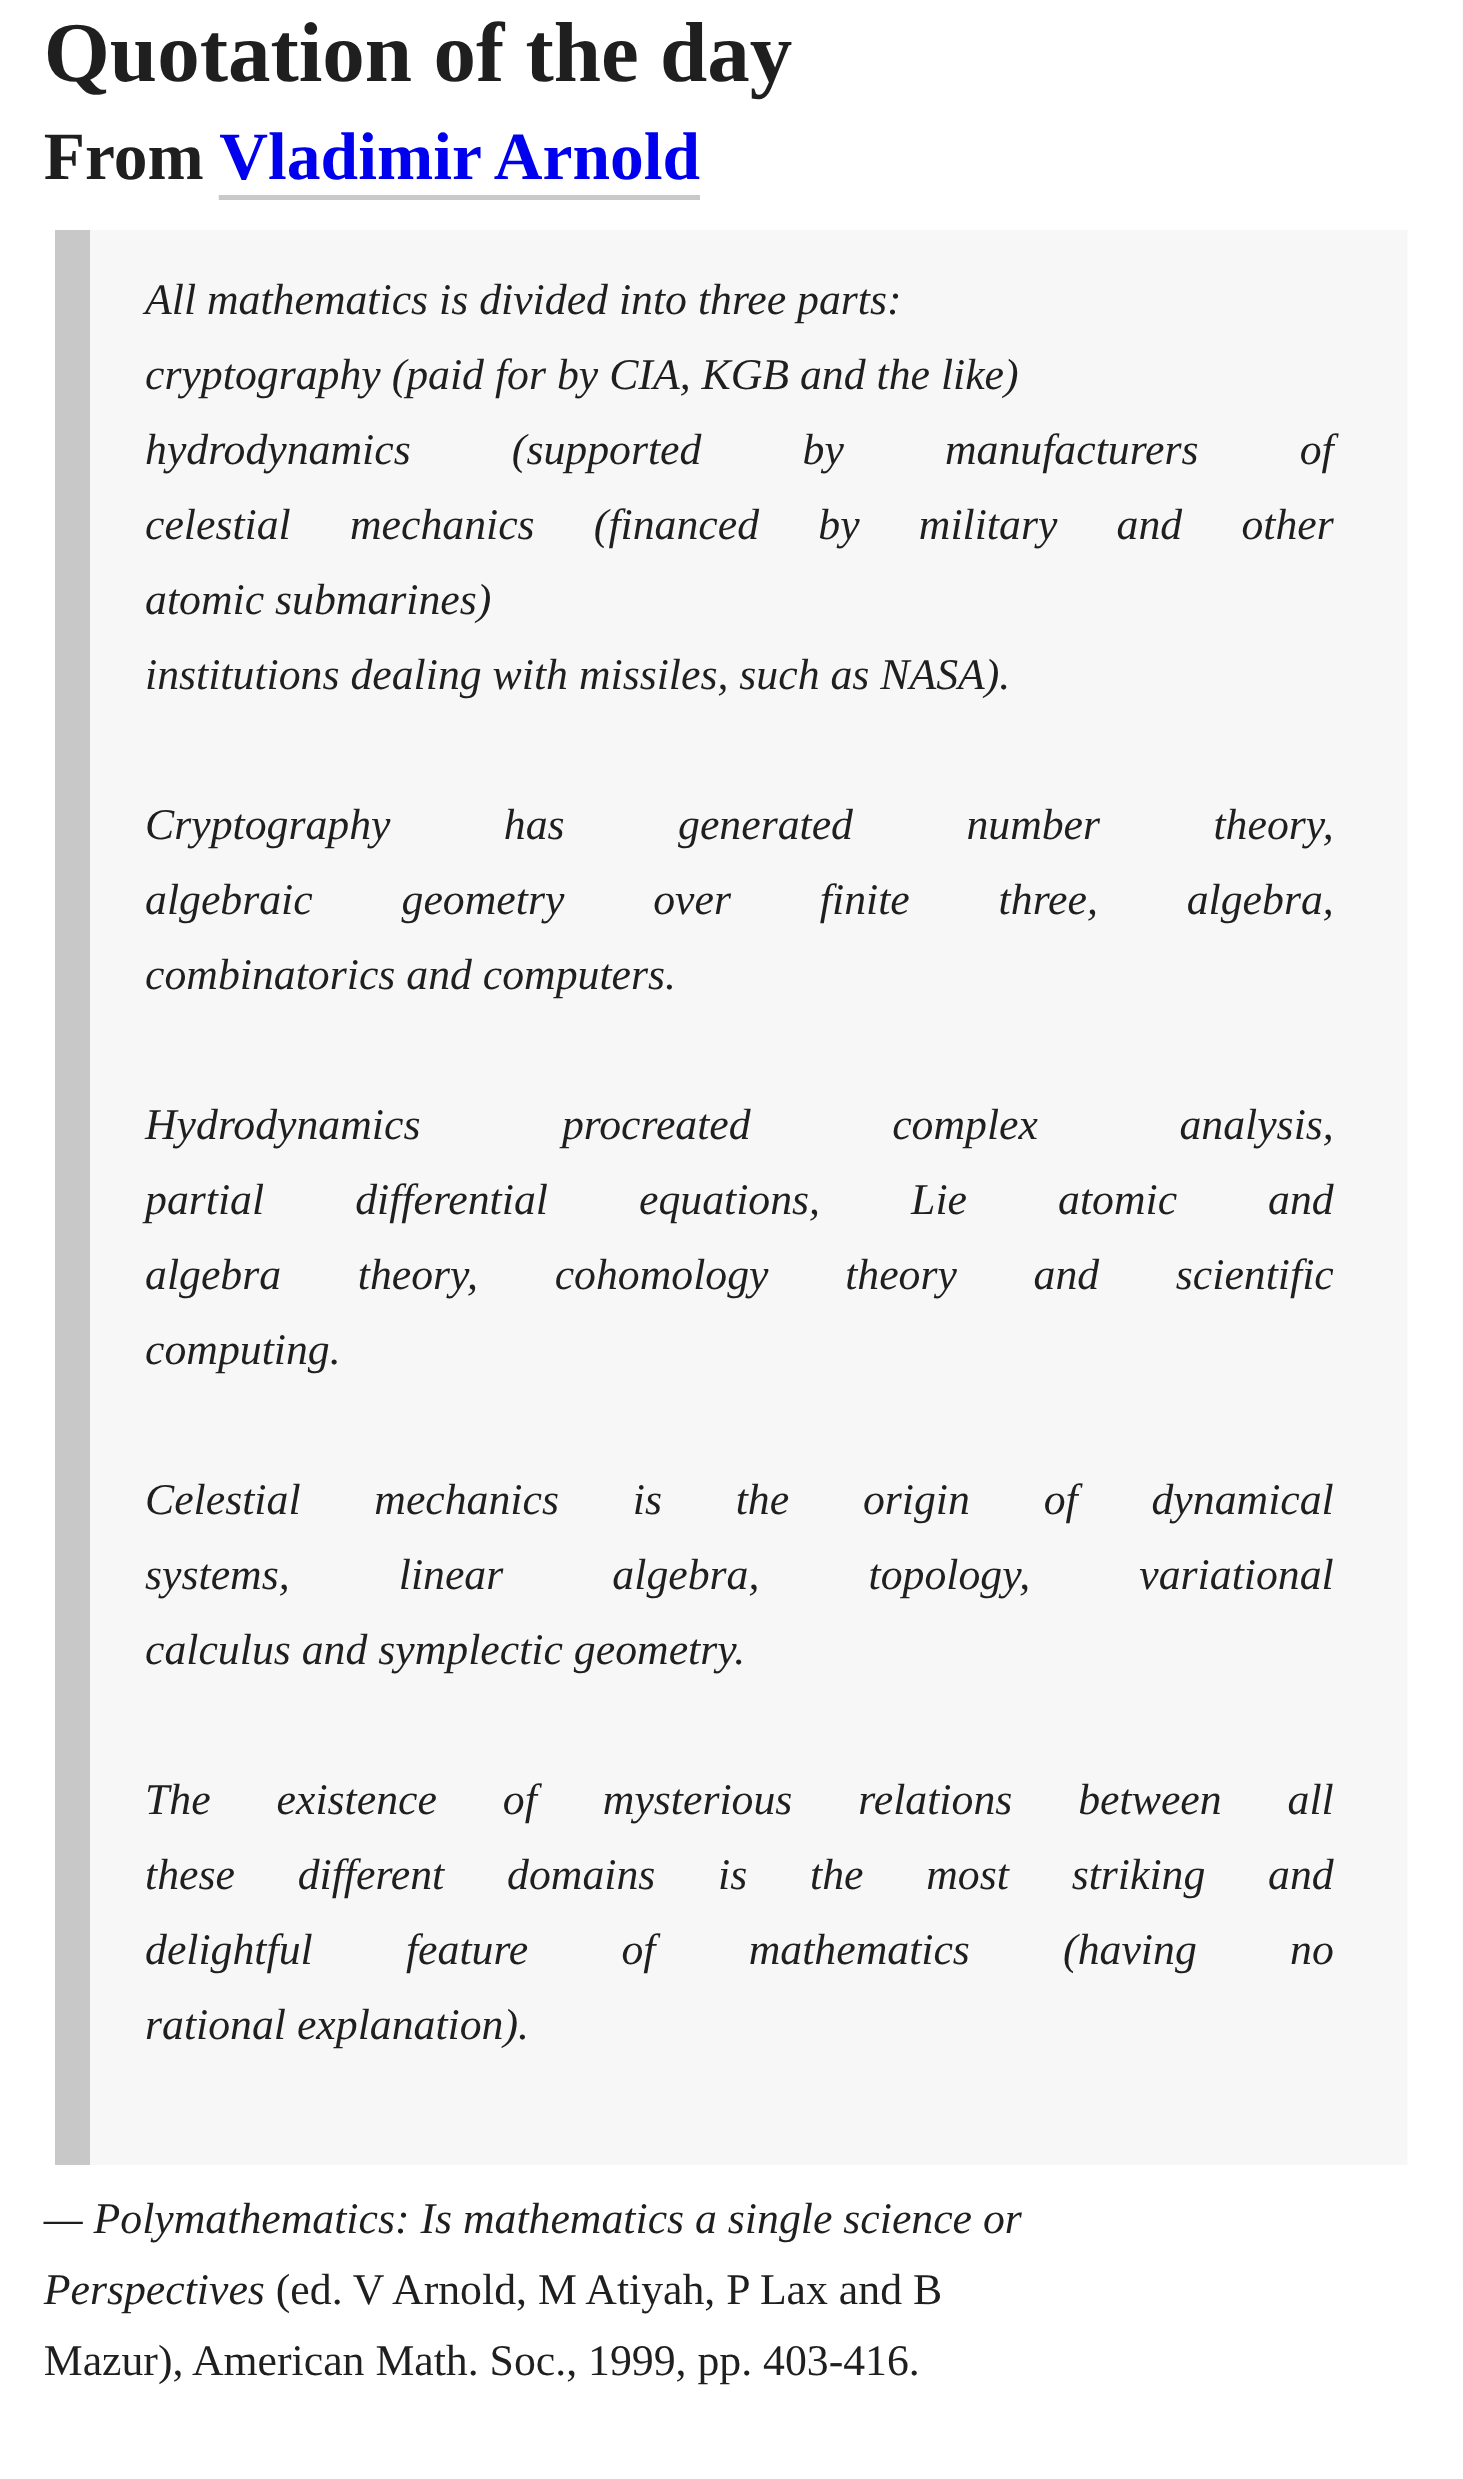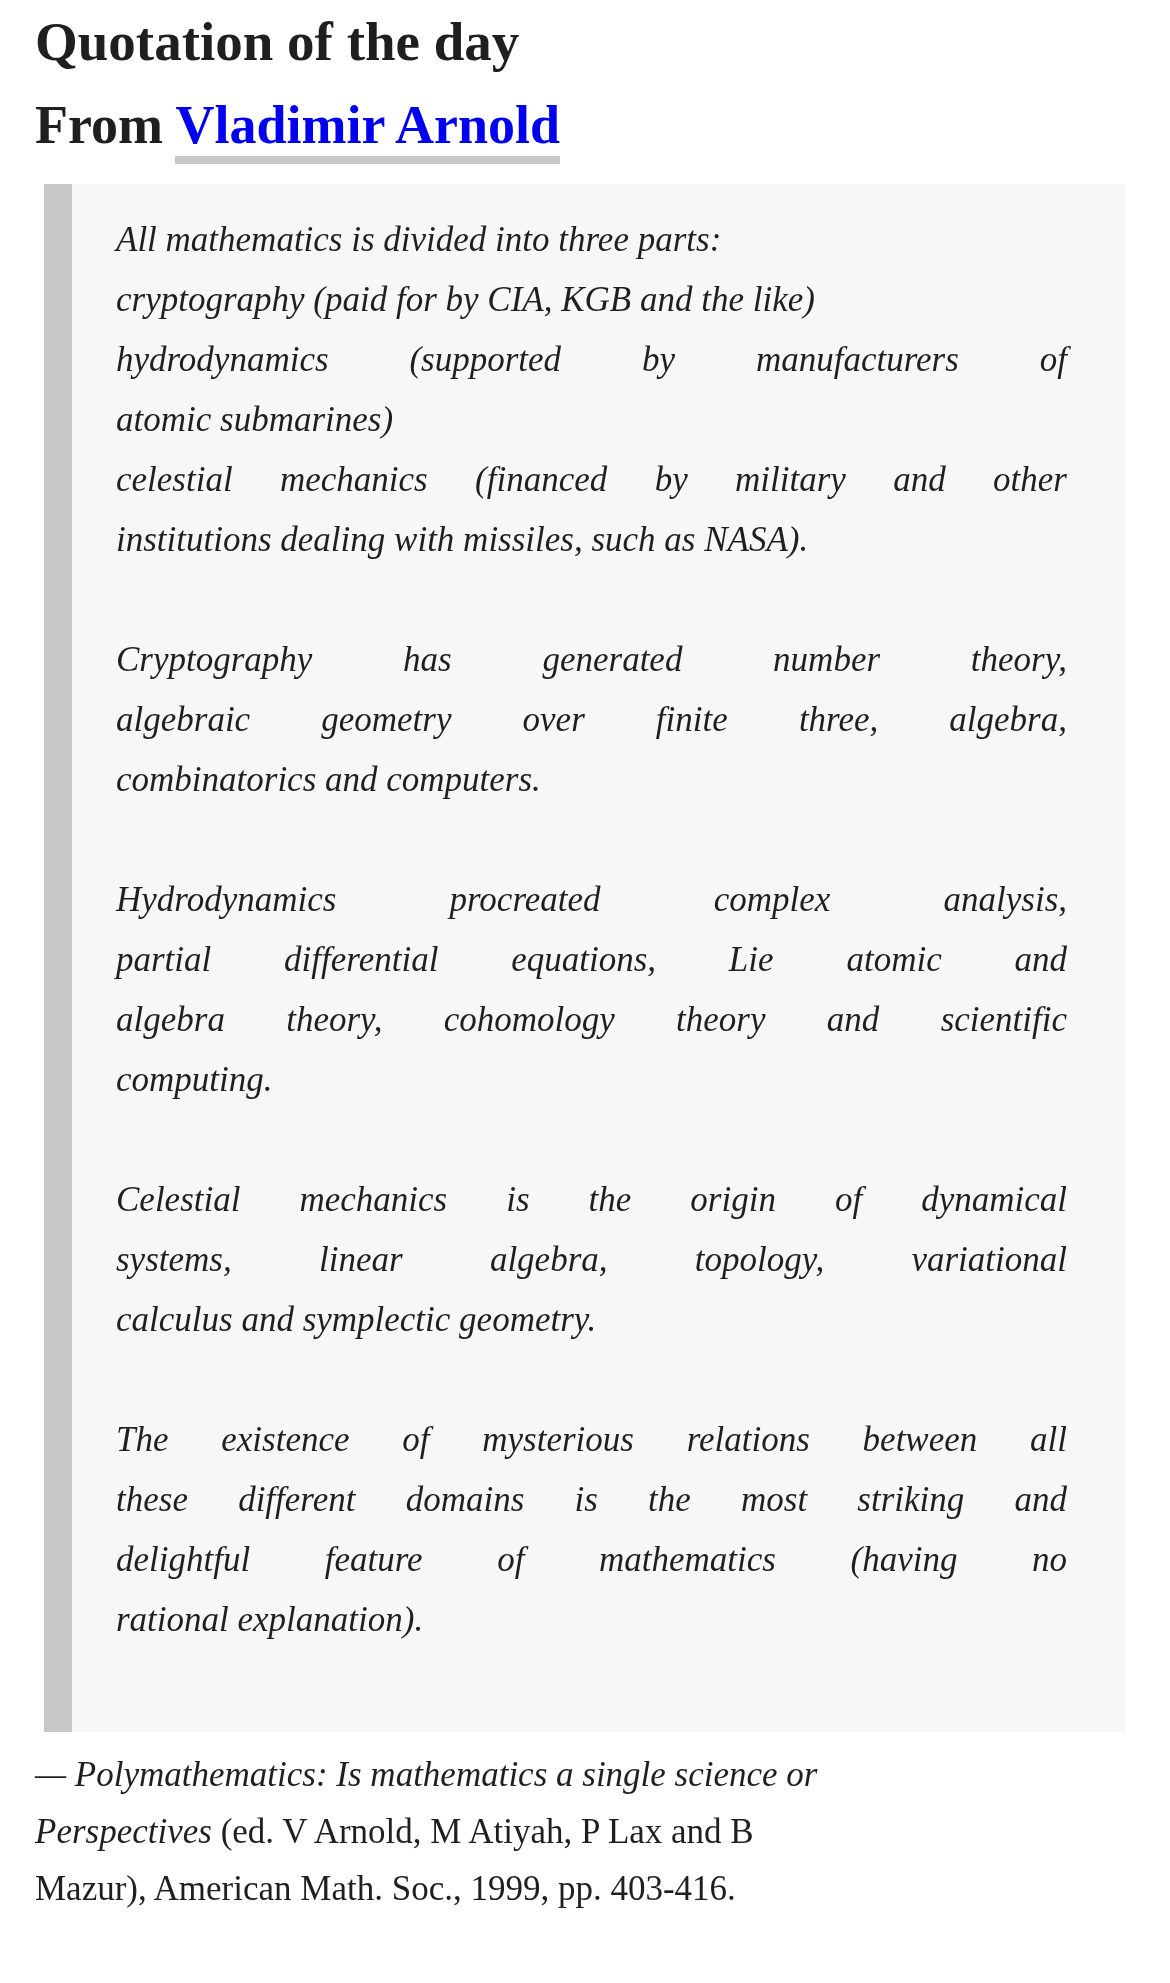--- a/index.html
+++ b/index.html
@@ -3,29 +3,29 @@
 <meta charset="utf-8">
 <style>
   html,body{margin:0;padding:0;background:#ffffff;}
   body{
     width:1170px;height:1983px;overflow:hidden;
     font-family:"Liberation Serif","DejaVu Serif",serif;
     color:#1f1f1f;
   }
   .page-title{
     margin:6px 0 16px 35px;
-    font-size:55px;line-height:72px;font-weight:bold;letter-spacing:0;
+    font-size:68px;line-height:72px;font-weight:bold;letter-spacing:0;
   }
   .byline{
     margin:7px 0 0 35px;
     font-size:54px;line-height:62px;font-weight:bold;
   }
   .byline a{
     color:#0000EE;text-decoration:none;
-    border-bottom:8px solid #fca5a5;padding-bottom:1px;
+    border-bottom:4px solid #fca5a5;padding-bottom:1px;
     cursor:pointer;
   }
   .quote-block{
     margin:28px 44px 0 44px;
     border-left:28px solid #c8c8c8;
     background:#f7f7f7;
     padding:26px 59px 82px 13px;
   }
   .qpara{margin:0 0 60px 0;}
   .qpara:last-child{margin-bottom:0;}
@@ -51,22 +51,22 @@
 
 <h1 class="page-title">Quotation of the day</h1>
 
 <div class="byline"><span>From </span><a href="#" style="color: rgb(0, 0, 238); border-bottom-color: rgb(201, 201, 201);">Vladimir Arnold</a></div>
 
 <blockquote class="quote-block" style="background: rgb(247, 247, 247); border-left-color: rgb(200, 200, 200); padding-left: 44px;">
     <div class="qpara">
       <div class="qline end">All mathematics is divided into three parts:</div>
       <div class="qline end">cryptography (paid for by CIA, KGB and the like)</div>
       <div class="qline">hydrodynamics (supported by manufacturers of</div>
+      <div class="qline">celestial mechanics (financed by military and other</div>
       <div class="qline end">atomic submarines)</div>
-      <div class="qline">celestial mechanics (financed by military and other</div>
       <div class="qline end">institutions dealing with missiles, such as NASA).</div>
     </div>
     <div class="qpara">
       <div class="qline">Cryptography has generated number theory,</div>
       <div class="qline">algebraic geometry over finite three, algebra,</div>
       <div class="qline end">combinatorics and computers.</div>
     </div>
     <div class="qpara">
       <div class="qline">Hydrodynamics procreated complex analysis,</div>
       <div class="qline">partial differential equations, Lie atomic and</div>

